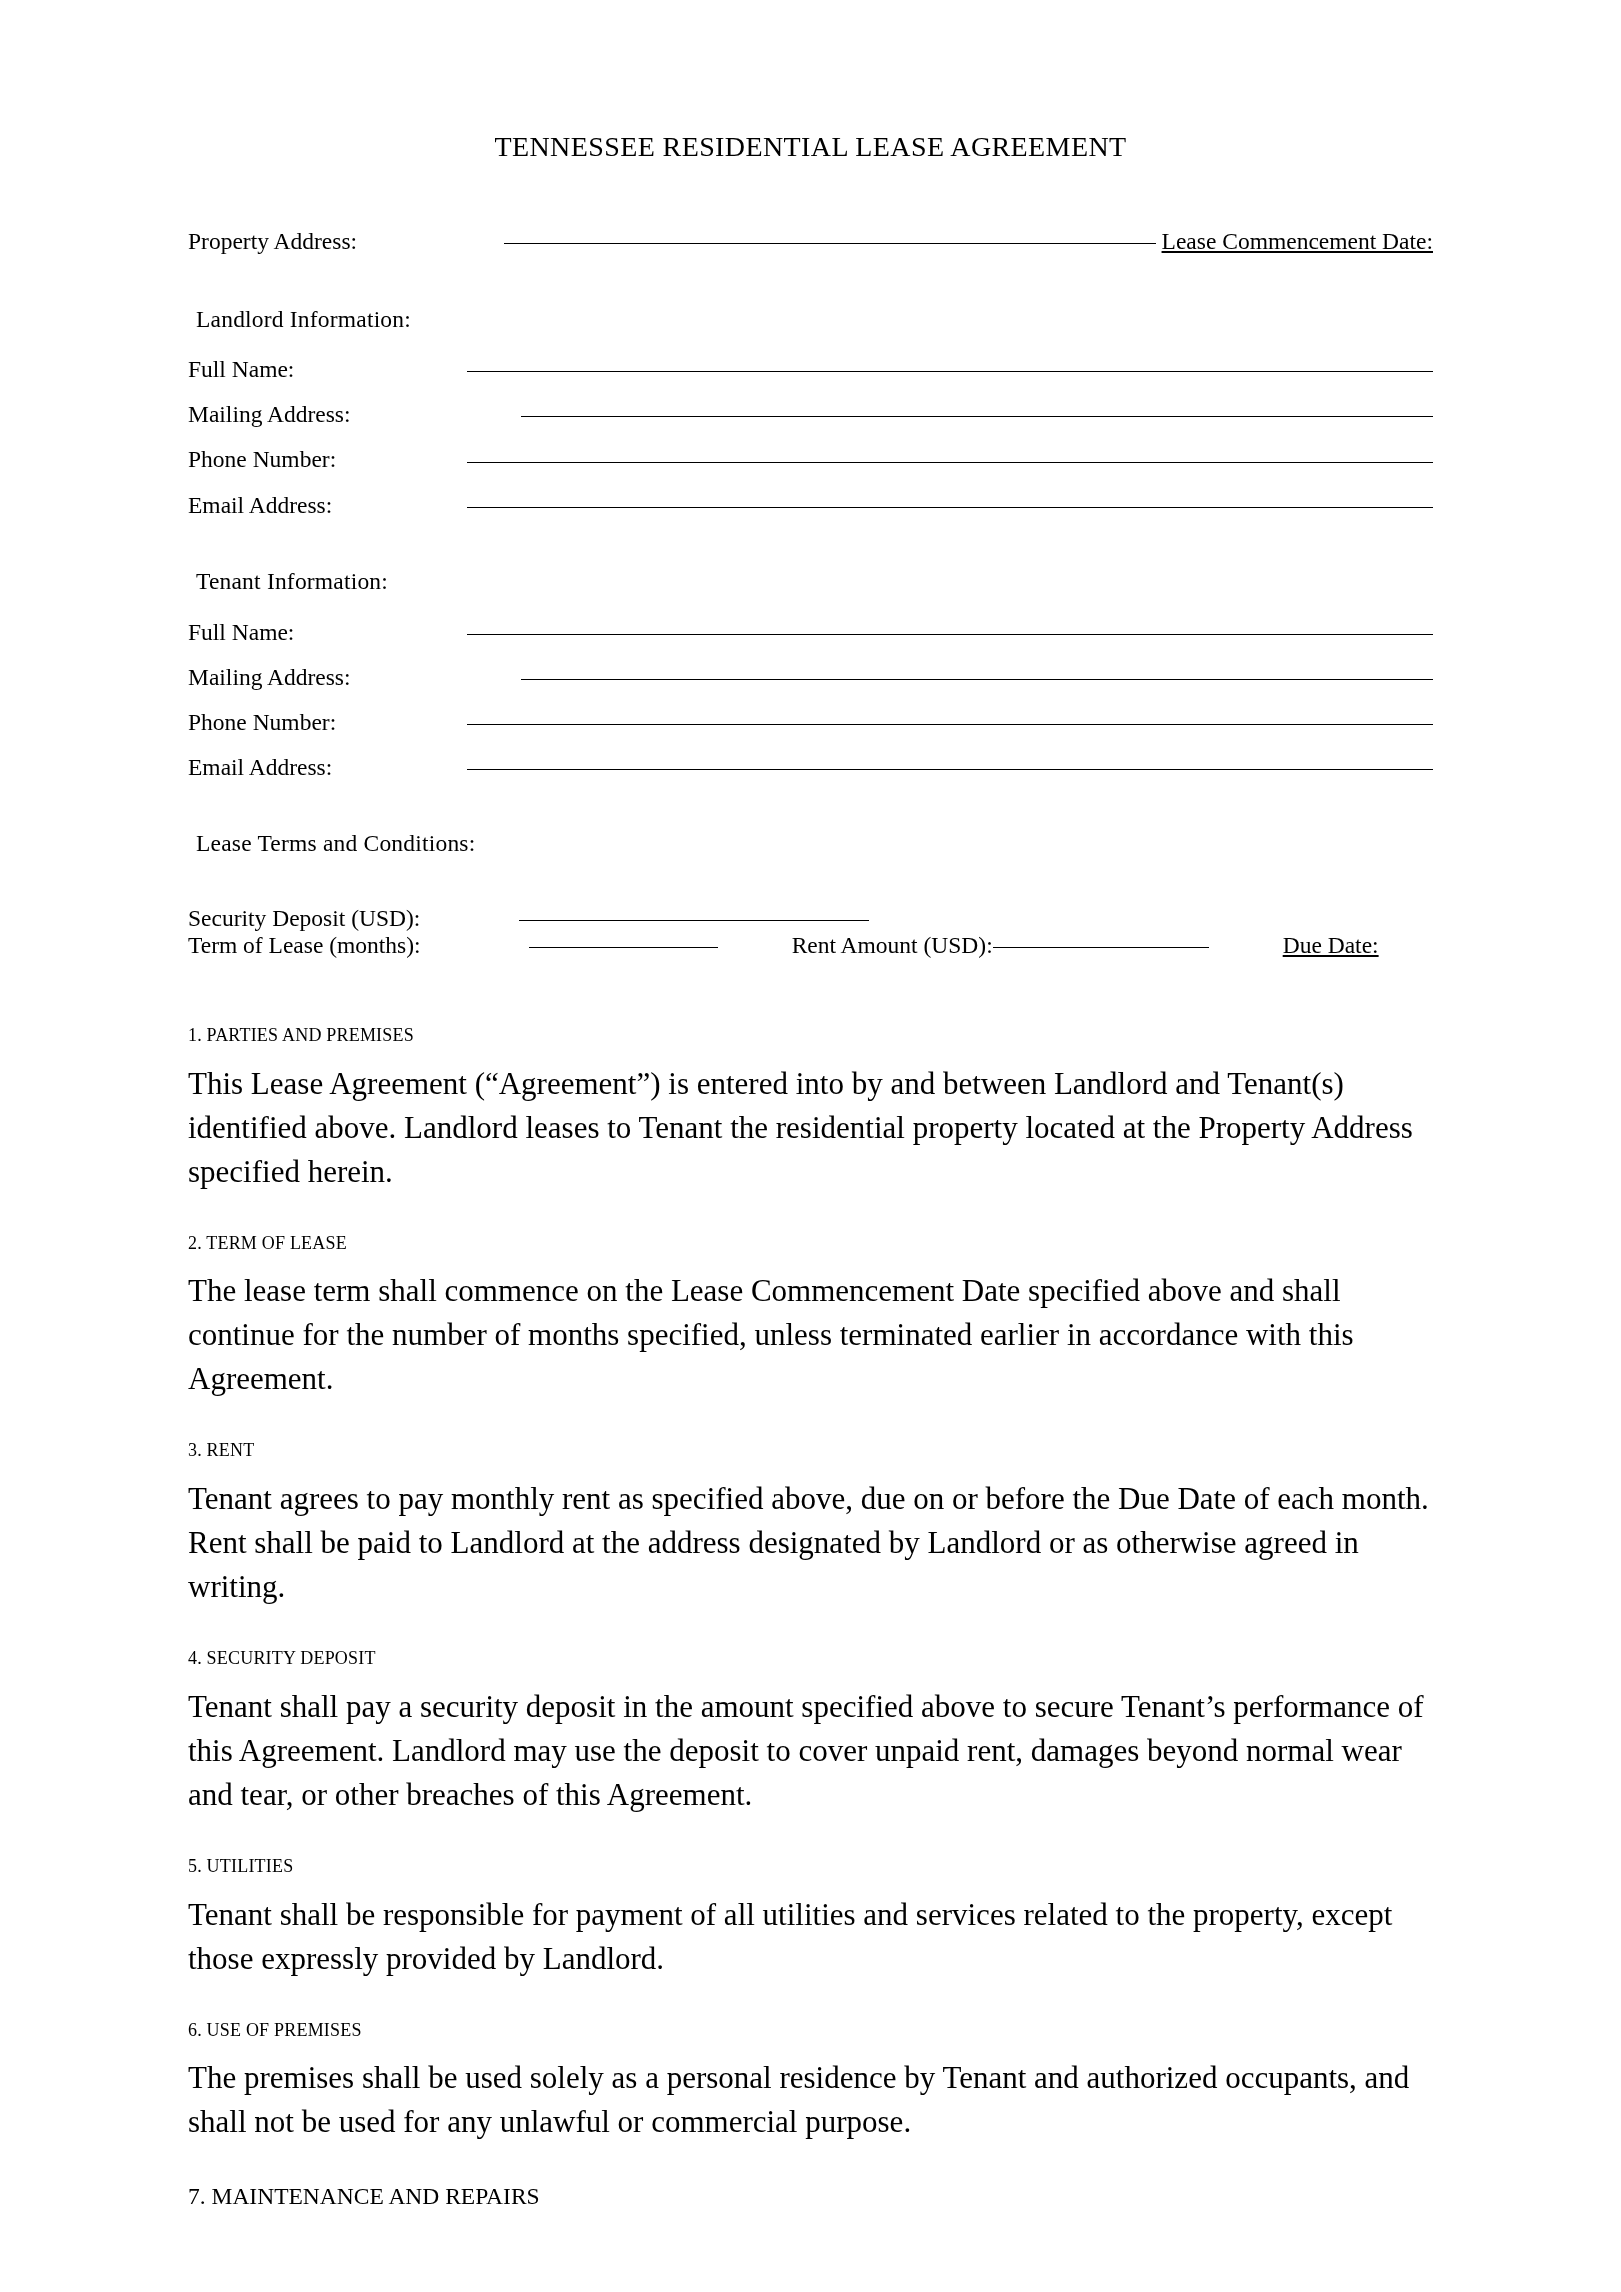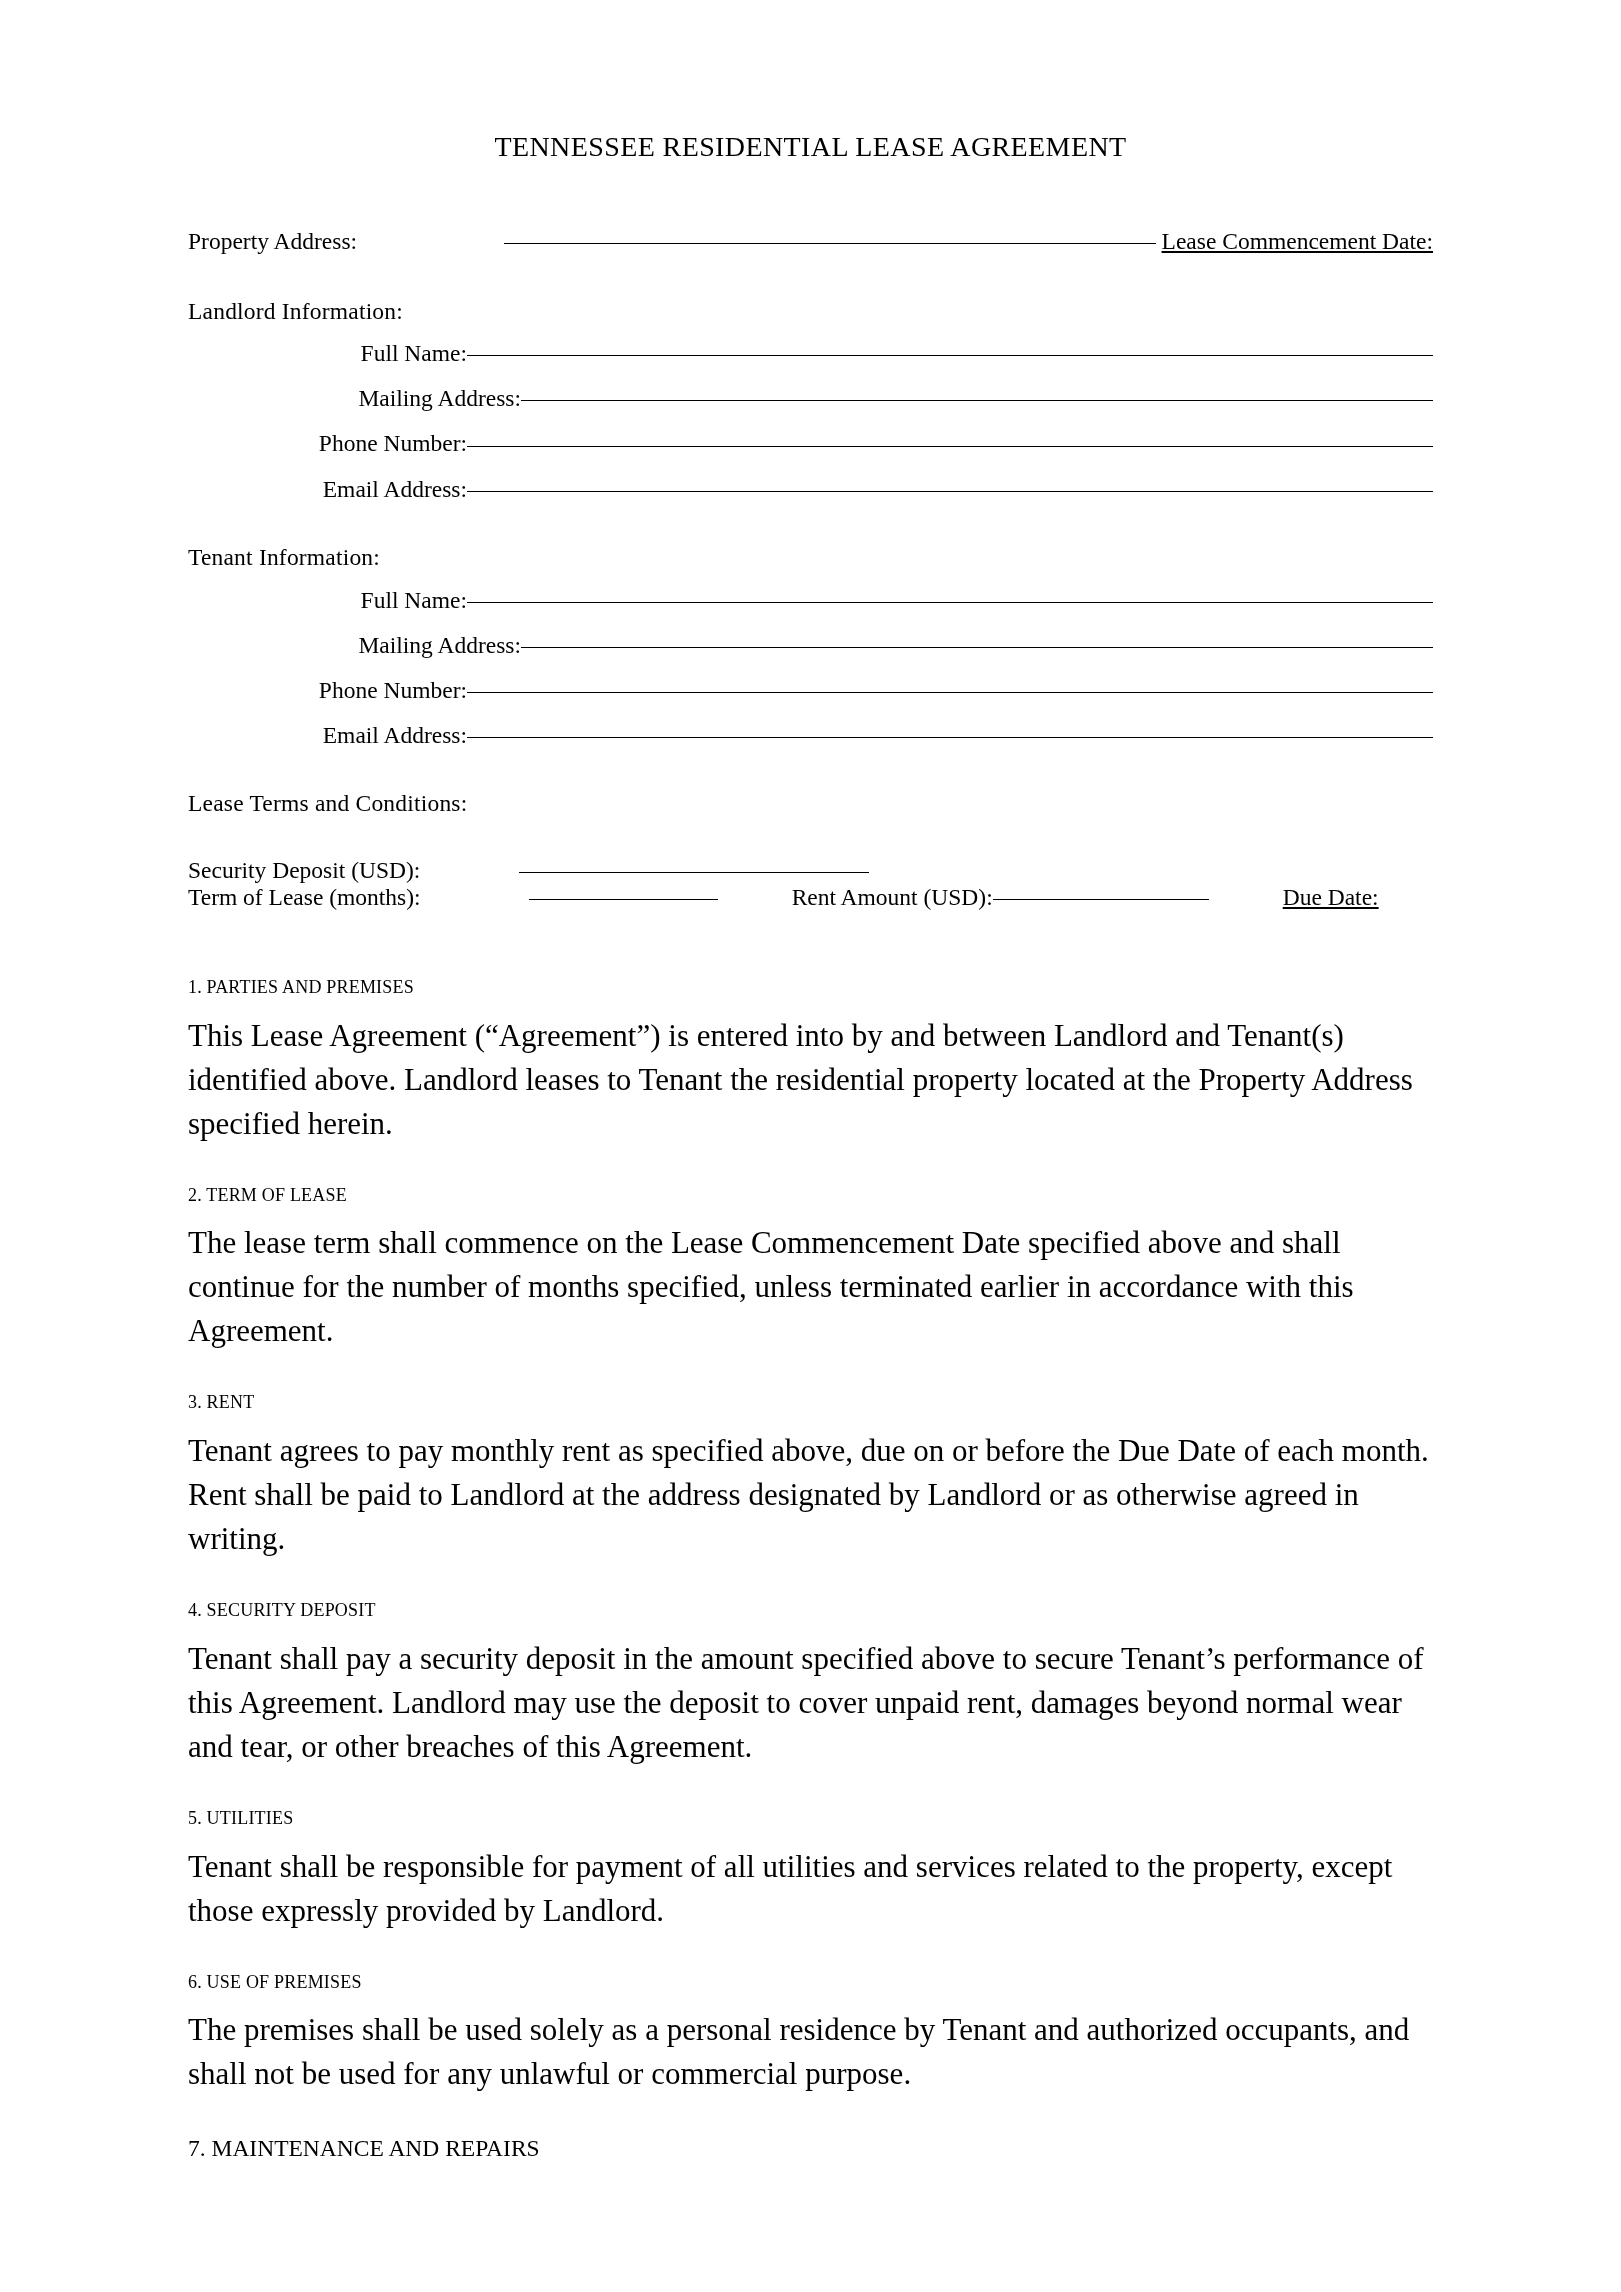--- a/index.html
+++ b/index.html
@@ -30,33 +30,32 @@
 
   
   .row {
     display: flex;
     align-items: baseline;
     font-size: 23.5px;
     line-height: 1.0;
   }
   .label {
     white-space: nowrap;
-    text-align: right;
   }
   .rule {
     border-bottom: 1.6px solid #000;
     height: 0;
     position: relative;
     top: -4.9px;
   }
   .grow { flex: 1 1 auto; }
 
   .section-head {
     font-size: 23.5px;
-    margin: 0;
+    margin: 8px;
     letter-spacing: 0.2px;
   }
 
   .spacer-xs { height: 17.6px; }
   .spacer-sm { height: 27.4px; }
   .spacer-md { height: 43px; }
 
   .row + .row { margin-top: 21.6px; }
 
   

